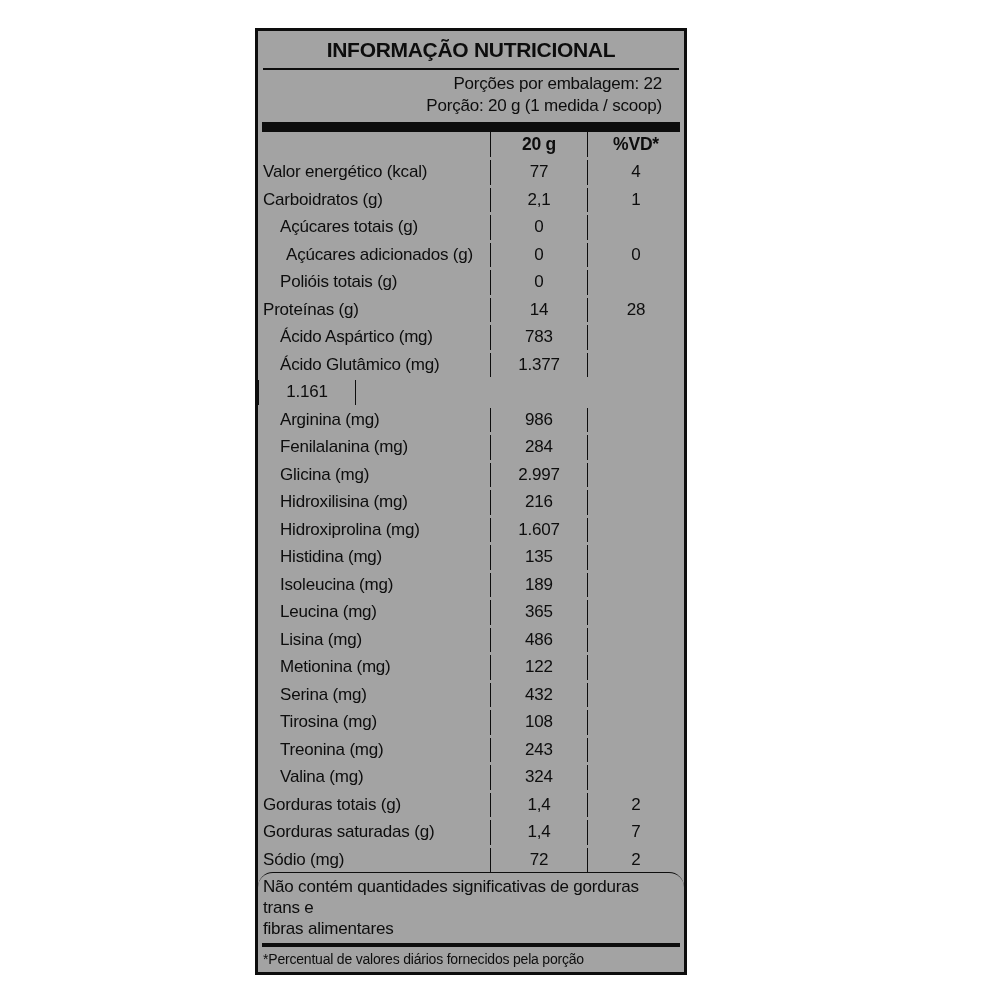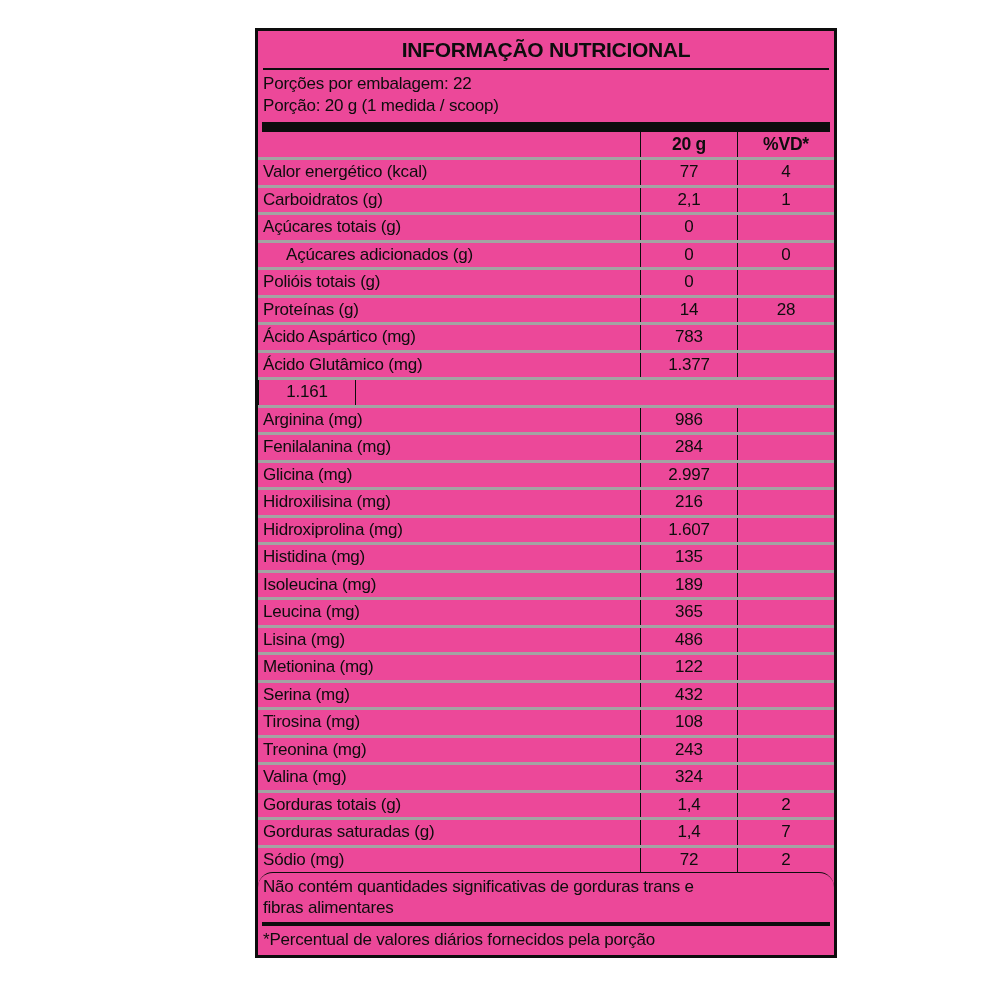--- a/index.html
+++ b/index.html
@@ -15,38 +15,39 @@
   .page {
     position: relative;
     width: 1000px;
     height: 1000px;
     background: #ffffff;
   }
   .label-box {
     position: absolute;
     left: 255px;
     top: 28px;
-    width: 582px;
+    width: 432px;
     box-sizing: border-box;
     border: 3px solid #0d0d0d;
-    background: #ec4899;
+    background: #a3a3a3;
     letter-spacing: -0.2px;
   }
   .title {
     font-size: 21px;
     font-weight: bold;
     text-align: center;
     padding: 7px 0 6px 0;
     margin: 0 5px;
     border-bottom: 2px solid #0d0d0d;
     letter-spacing: -0.3px;
   }
   .serving {
     padding: 3px 22px 5px 5px;
     font-size: 17px;
+    text-align: right;
   }
   .serving-line {
     line-height: 22px;
     white-space: nowrap;
   }
   .thick-bar {
     height: 10px;
     background: #0d0d0d;
     margin: 0 4px;
   }
@@ -67,21 +68,21 @@
   }
   .c-label {
     flex: 1;
     padding-left: 5px;
     align-self: stretch;
     display: flex;
     align-items: center;
     white-space: nowrap;
     overflow: hidden;
   }
-  .indent-1 .c-label { padding-left: 5px; }
+  .indent-1 .c-label { padding-left: 22px; }
   .indent-2 .c-label { padding-left: 28px; text-align: right; }
   .c-val {
     width: 96px;
     flex: 0 0 96px;
     text-align: center;
     border-left: 1.5px solid #0d0d0d;
     align-self: stretch;
     display: flex;
     align-items: center;
     justify-content: center;
@@ -92,21 +93,21 @@
     line-height: 21px;
     padding: 3px 5px 4px 5px;
     border-radius: 15px;
   }
   .sep-bar {
     height: 4px;
     background: #0d0d0d;
     margin: 0 4px;
   }
   .footnote {
-    font-size: 17px;
+    font-size: 14px;
     padding: 4px 11px 5px 5px;
     white-space: nowrap;
   }
 </style>
 </head>
 <body>
 
 <div class="page">
   <div class="label-box">
 

